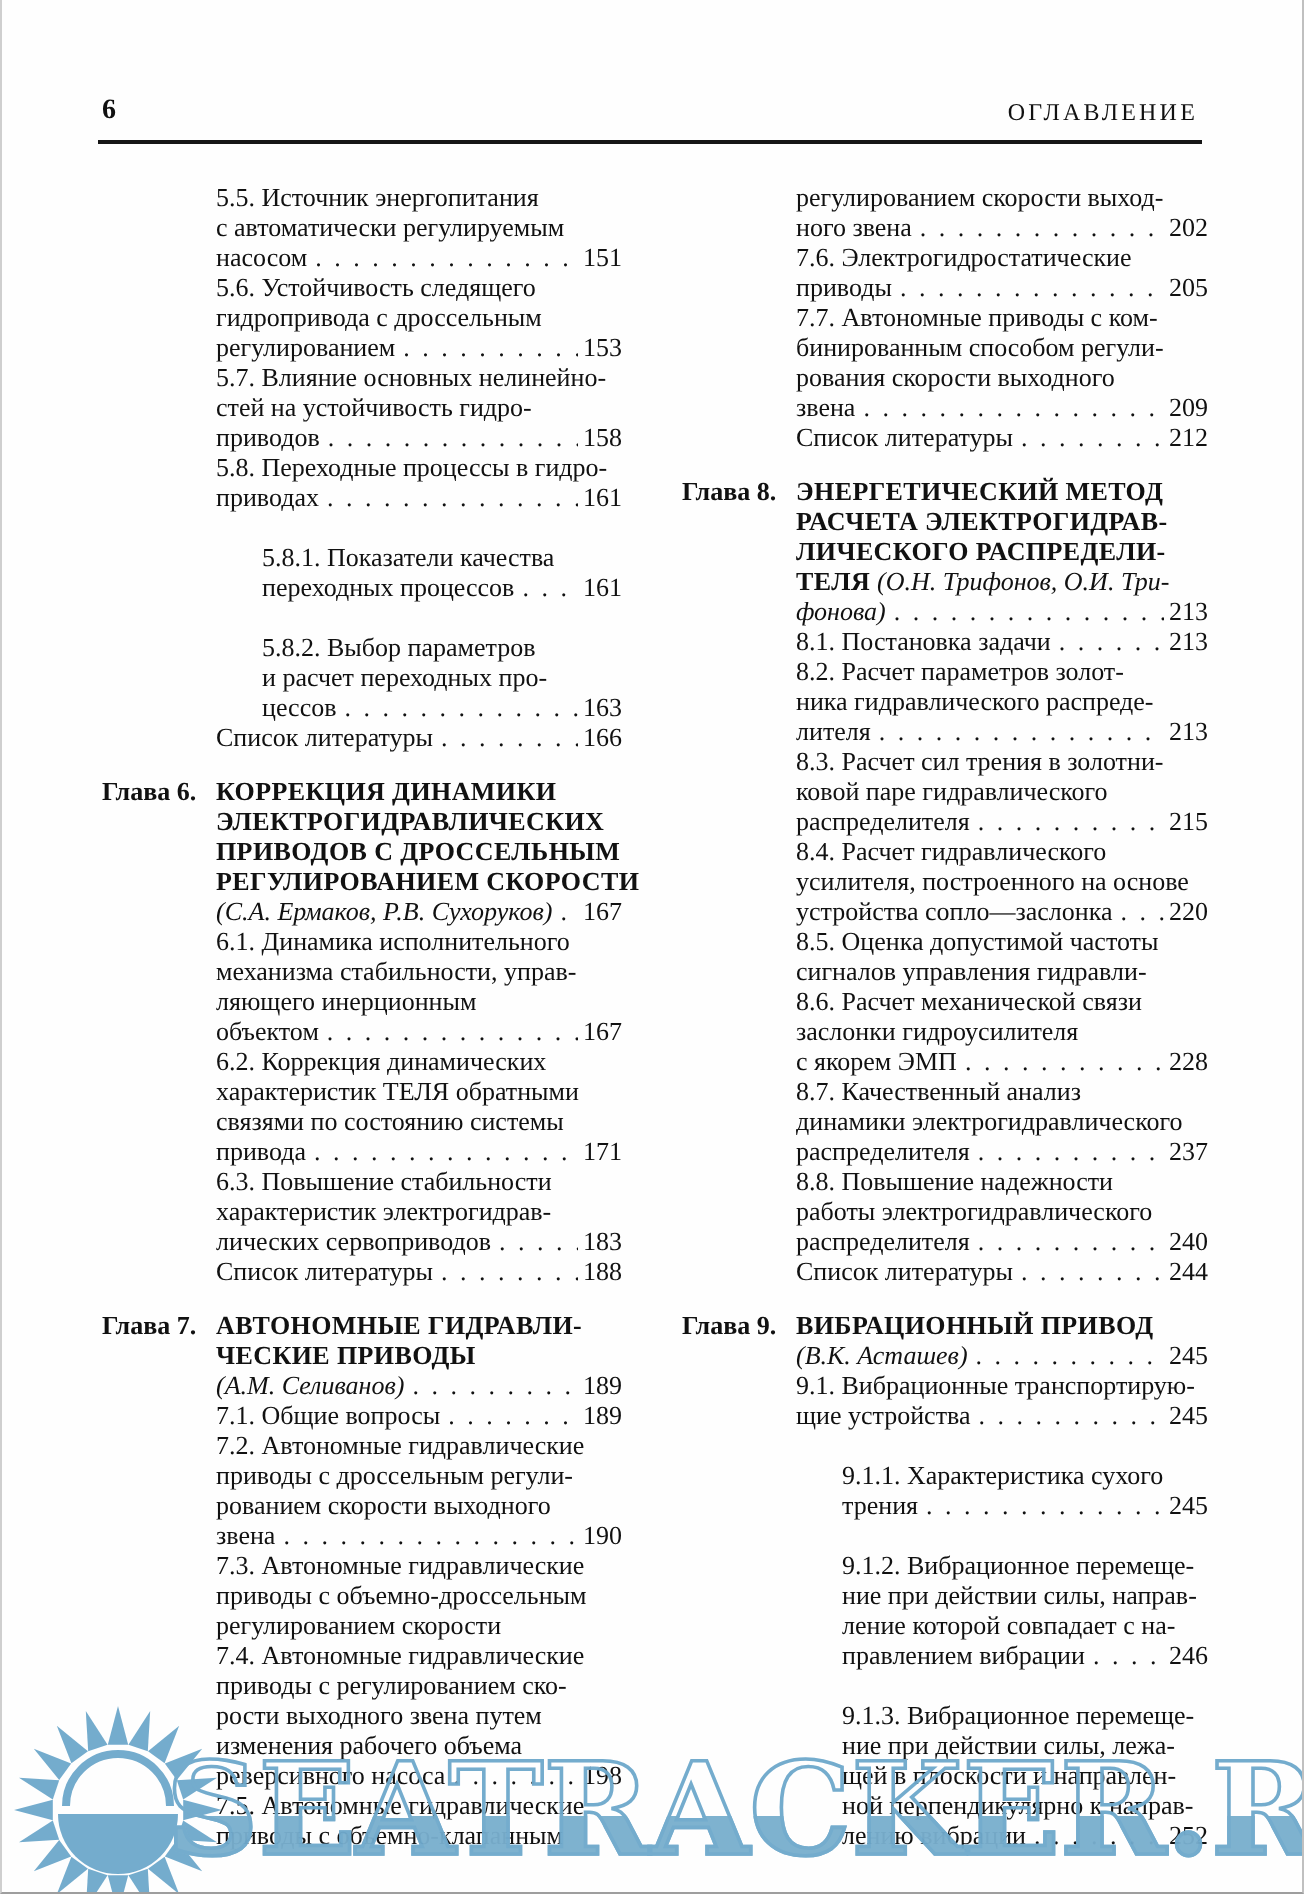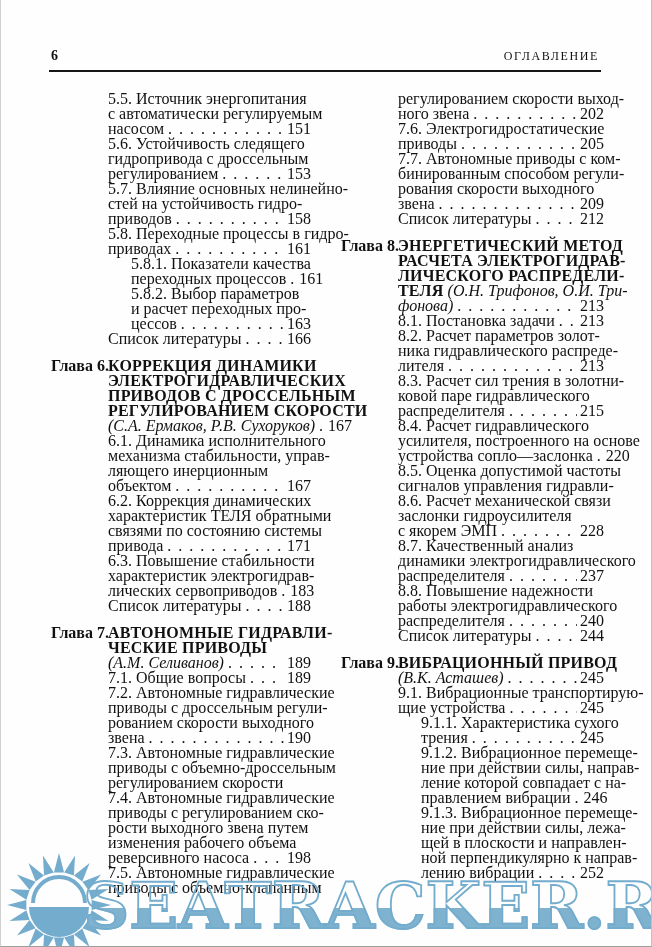--- a/index.html
+++ b/index.html
@@ -28,27 +28,27 @@
     position: absolute; left: 48px; right: 52px; top: 49px;
     text-align: right;
     font-size: 12px; letter-spacing: 1.6px;
   }
   .rule {
     position: absolute; left: 48px; right: 50px; top: 70px;
     height: 2px; background: #161616;
   }
   .col {
     position: absolute; top: 91px;
-    font-size: 16px; line-height: 15px;
+    font-size: 13px; line-height: 15px;
   }
   .col-left  { left: 107px; width: 203px; }
   .col-right { left: 397px; width: 206px; }
   .entry { position: relative; }
   .entry.gap { margin-top: 12px; }
-  .entry.sub { padding-left: 23px; }
+  .entry.sub { padding-left: 23px; margin-top: 15px; }
   .chapter-label {
     position: absolute; left: -57px; top: 0;
     font-weight: bold; white-space: nowrap;
   }
   .line { display: flex; align-items: baseline; }
   .txt { white-space: pre; }
   .b { font-weight: bold; letter-spacing: 0.2px; margin-top: 12px; }
   .i { font-style: italic; }
   .leader {
     flex: 1 1 auto; min-width: 6px;

